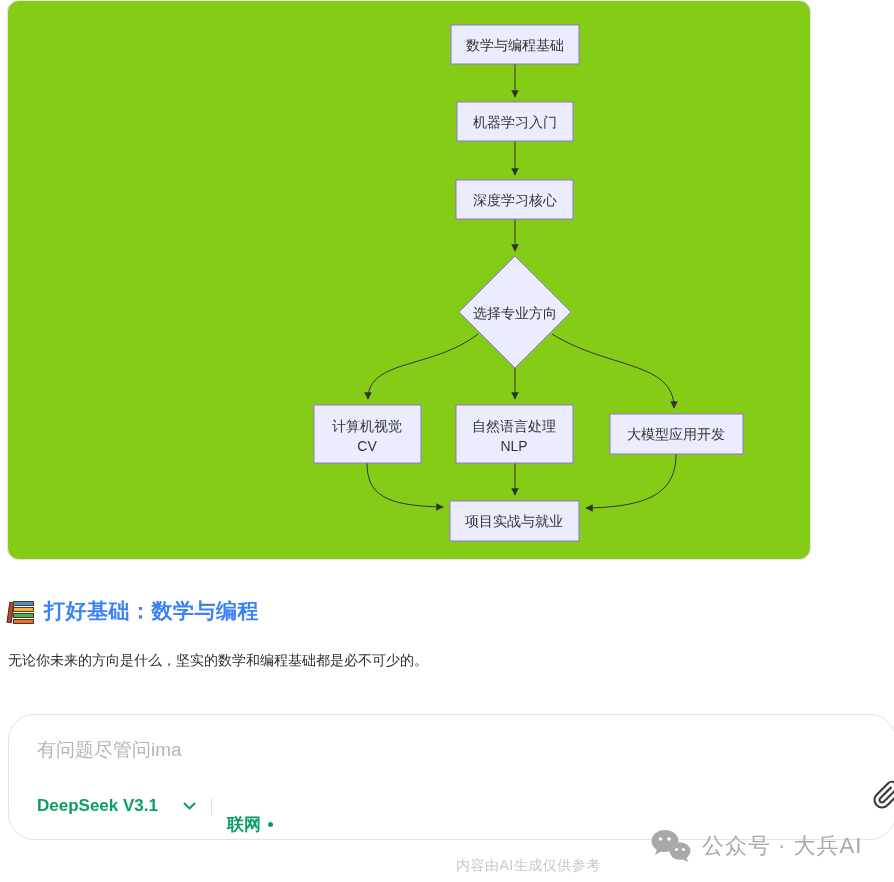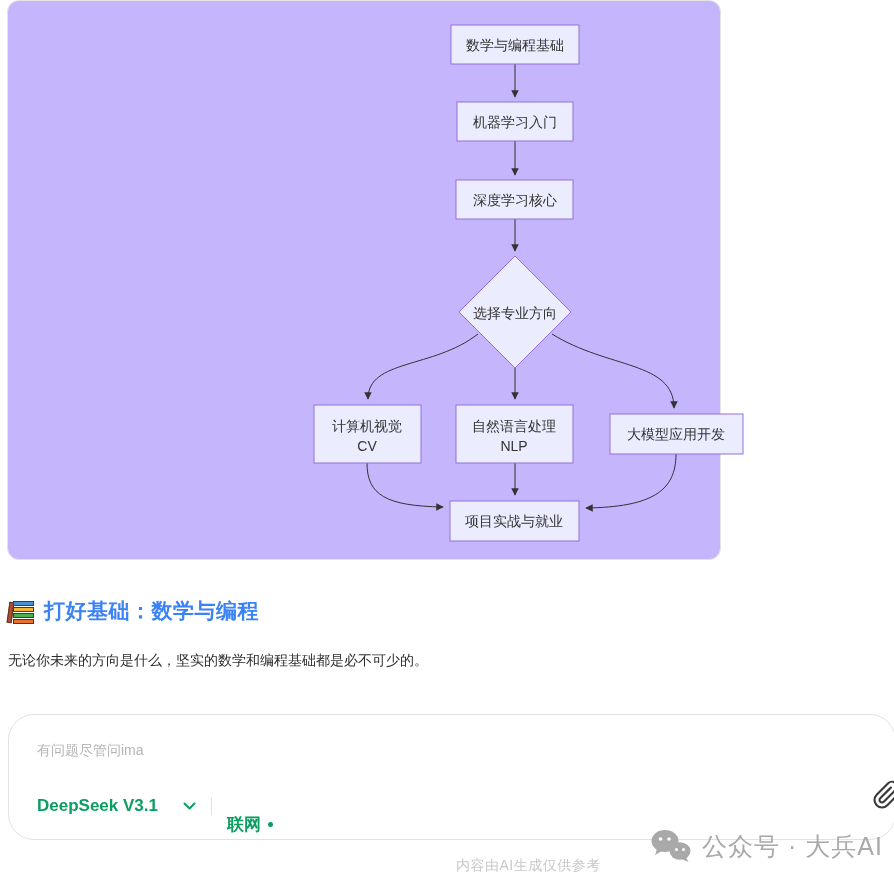--- a/index.html
+++ b/index.html
@@ -8,22 +8,22 @@
     --node-border:#9370DB;
     --arrow:#333333;
   }
   *{box-sizing:border-box;margin:0;padding:0;}
   html,body{width:894px;height:882px;overflow:hidden;background:#ffffff;
     font-family:"Liberation Sans",sans-serif;}
   .stage{position:relative;width:894px;height:882px;background:#fff;}
 
   
   .diagram-card{
-    position:absolute;left:7px;top:0;width:714px;height:560px;
-    background:#c4b5fd;border:1px solid #e4e4e4;border-radius:12px;
+    position:absolute;left:7px;top:0;width:804px;height:560px;
+    background:#84cc16;border:1px solid #e4e4e4;border-radius:12px;
   }
   .diagram-card svg{position:absolute;left:0;top:0;}
   .node-rect{fill:var(--node-fill);stroke:var(--node-border);stroke-width:1;}
   .node-diamond{fill:var(--node-fill);stroke:var(--node-border);stroke-width:1;}
   .edge{fill:none;stroke:var(--arrow);stroke-width:1;}
   .arrowhead{fill:var(--arrow);}
   .node-label{font-family:"Liberation Sans",sans-serif;font-size:14px;fill:#333;
     text-anchor:middle;dominant-baseline:middle;}
 
   
@@ -45,21 +45,21 @@
     font-size:14px;color:#2e2e2e;line-height:1.4;
   }
 
   
   .composer{
     position:absolute;left:8px;top:714px;width:888px;height:126px;
     border:1.5px solid #e2e2e2;border-radius:26px;background:#fff;
   }
   .composer-input{
     position:absolute;left:28px;top:20px;width:700px;height:30px;
-    border:none;outline:none;font-size:14px;color:#333;background:transparent;
+    border:none;outline:none;font-size:19px;color:#333;background:transparent;
     font-family:"Liberation Sans",sans-serif;
   }
   .composer-input::placeholder{color:#b5b5b5;opacity:1;}
   .composer-controls{
     position:absolute;left:28px;top:78px;height:26px;
     display:flex;align-items:center;
   }
   .model-select{
     display:flex;align-items:center;gap:25px;cursor:pointer;
     color:var(--accent);font-size:17px;font-weight:600;background:none;border:none;
@@ -71,21 +71,21 @@
     font-family:"Liberation Sans",sans-serif;margin-top:36px;}
   .online-dot{width:5px;height:5px;border-radius:50%;background:var(--accent);}
   .attach-btn{position:absolute;left:862px;top:64px;width:32px;height:34px;
     background:none;border:none;cursor:pointer;padding:0;}
 
   
   .watermark{
     position:absolute;left:650px;top:829px;display:flex;align-items:center;gap:10px;
     z-index:5;
   }
-  .watermark-text{font-size:25px;color:#a9a9a9;letter-spacing:1px;white-space:nowrap;}
+  .watermark-text{font-size:22px;color:#a9a9a9;letter-spacing:1px;white-space:nowrap;}
   .disclaimer{
     position:absolute;left:456px;top:857px;font-size:14px;color:#c8c8c8;
     letter-spacing:.5px;z-index:4;
   }
 </style>
 </head>
 <body>
 
 <div class="stage">
 

